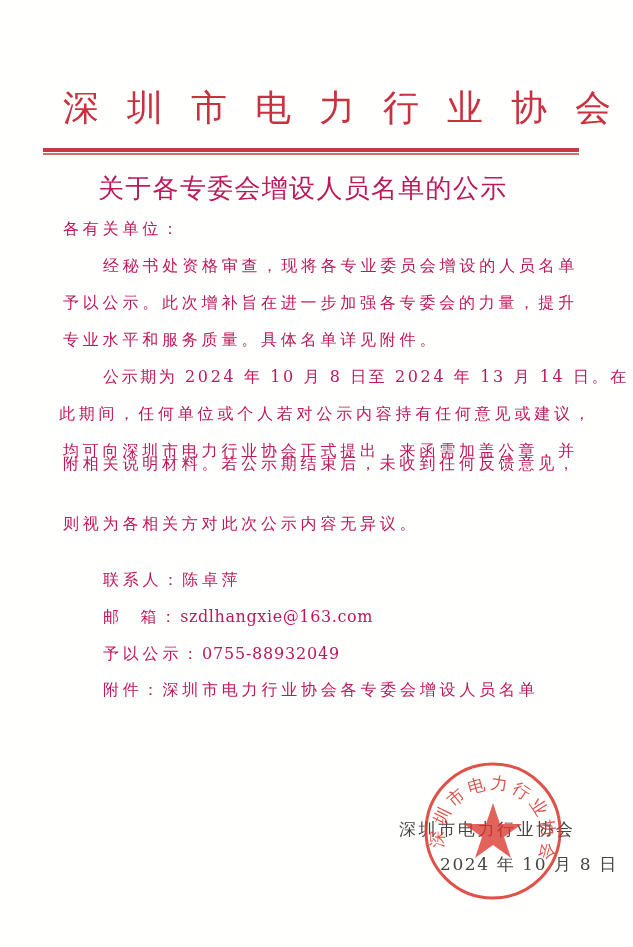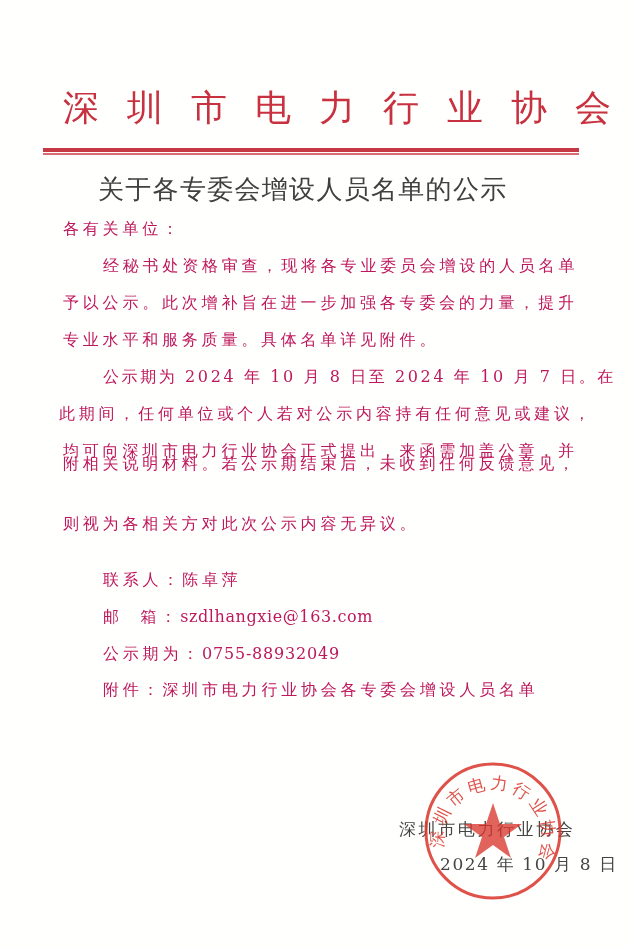--- a/index.html
+++ b/index.html
@@ -8,22 +8,22 @@
     font-family: "DejaVu Serif", "Liberation Serif", serif; color: #3a3a3a;
   }
   .abs { position: absolute; white-space: nowrap; }
   .org-header {
     left: 63px; top: 84px; font-family: "DejaVu Sans", "Liberation Sans", sans-serif;
     font-size: 36px; letter-spacing: 28px; color: #c8313f; font-weight: normal; line-height: 48px;
   }
   .rule-thick { left: 43px; top: 148px; width: 536px; height: 4px; background: #c63843; }
   .rule-thin { left: 43px; top: 153px; width: 536px; height: 1.5px; background: #d86a72; }
   .doc-title {
-    left: 98px; top: 172px; font-family: Liberation Serif, serif;
-    font-size: 26px; letter-spacing: 1.3px; color: #404040; line-height: 36px;
+    left: 98px; top: 172px; font-family: Liberation Mono, monospace;
+    font-size: 26px; letter-spacing: 1.3px; color: #be185d; line-height: 36px;
   }
   .line {
     font-size: 16px; letter-spacing: 3.8px; line-height: 24px; color: #be185d;
   }
   .stamp {
     left: 423px; top: 761px; width: 140px; height: 140px;
   }
   .sig { font-size: 17px; letter-spacing: 2.6px; color: #454545; line-height: 24px; }
 </style>
 </head>
@@ -34,34 +34,34 @@
 <div class="abs rule-thin"></div>
 
 <div class="abs doc-title">关于各专委会增设人员名单的公示</div>
 
 <div class="abs line" style="left:63px; top:217px;">各有关单位：</div>
 
 <div class="abs line" style="left:103px; top:254px;">经秘书处资格审查，现将各专业委员会增设的人员名单</div>
 <div class="abs line" style="left:63px; top:291px;">予以公示。此次增补旨在进一步加强各专委会的力量，提升</div>
 <div class="abs line" style="left:63px; top:328px;">专业水平和服务质量。具体名单详见附件。</div>
 
-<div class="abs line" style="left:103px; top:365px; letter-spacing:2.6px;">公示期为 2024 年 10 月 8 日至 2024 年 10 月 7 日。在</div>
+<div class="abs line" style="left:103px; top:365px; letter-spacing:2.6px;">公示期为 2024 年 10 月 8 日至 2024 年 13 月 14 日。在</div>
 <div class="abs line" style="left:59px; top:402px;">此期间，任何单位或个人若对公示内容持有任何意见或建议，</div>
 <div class="abs line" style="left:63px; top:439px;">均可向深圳市电力行业协会正式提出，来函需加盖公章，并</div>
 <div class="abs line" style="left:63px; top:452px;">附相关说明材料。若公示期结束后，未收到任何反馈意见，</div>
 <div class="abs line" style="left:63px; top:512px;">则视为各相关方对此次公示内容无异议。</div>
 
 <div class="abs line" style="left:103px; top:568px;">
   <span>联系人：</span><span>陈卓萍</span>
 </div>
 <div class="abs line" style="left:103px; top:605px;">
   <span style="white-space:pre;">邮  箱：</span><span style="letter-spacing:0.6px;">szdlhangxie@163.com</span>
 </div>
 <div class="abs line" style="left:103px; top:642px;">
-  <span>公示期为：</span><span style="letter-spacing:0.8px;margin-top:29px;">0755-88932049</span>
+  <span>予以公示：</span><span style="letter-spacing:0.8px;margin-top:29px;">0755-88932049</span>
 </div>
 <div class="abs line" style="left:103px; top:678px;">
   <span>附件：</span><span>深圳市电力行业协会各专委会增设人员名单</span>
 </div>
 
 <div class="abs sig" style="left:399px; top:817px;">深圳市电力行业协会</div>
 <div class="abs sig" style="left:423px; top:852px; letter-spacing:1.6px;margin-left:17px;">2024 年 10 月 8 日</div>
 
 <div class="abs stamp">
   <svg width="140" height="140" viewBox="0 0 140 140" style="opacity:0.85;">

